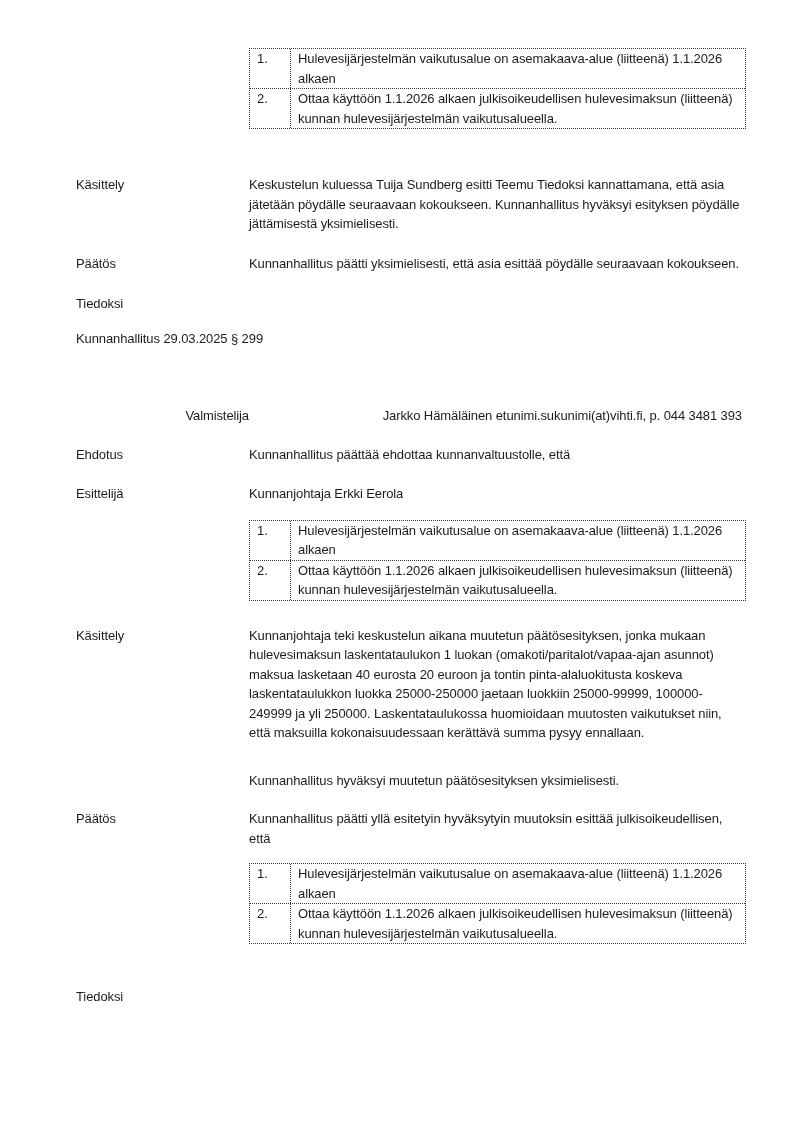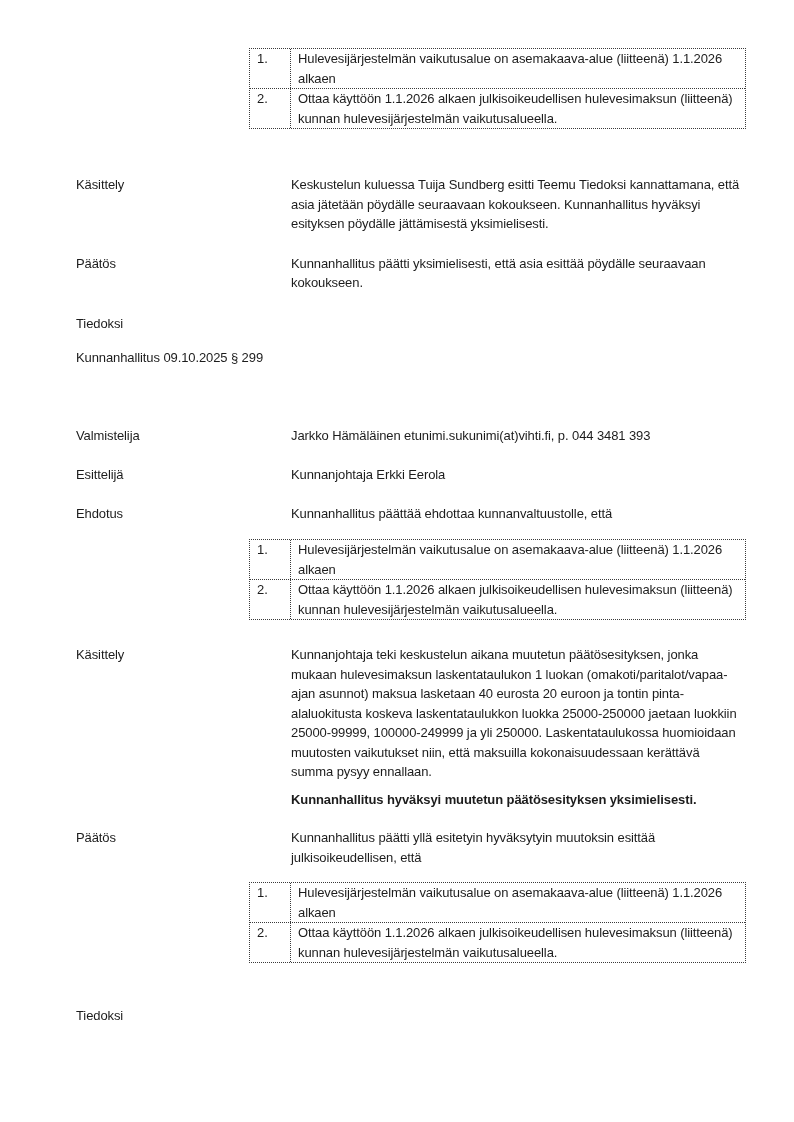--- a/index.html
+++ b/index.html
@@ -10,21 +10,21 @@
     background: #ffffff;
     box-sizing: border-box;
     padding: 48px 49px 0 76px;
     font-family: "Liberation Sans", sans-serif;
     font-size: 13px;
     line-height: 19.5px;
     letter-spacing: -0.1px;
     color: #1c1c1c;
     overflow: hidden;
   }
-  .row { display: flex; align-items: flex-start; gap: 42px; }
+  .row { display: flex; align-items: flex-start; }
   .lbl { width: 173px; flex-shrink: 0; }
   .txt { width: 493px; }
 
   
   .dtable {
     width: 497px;
     margin-left: 173px;
     border: 1px dotted #3a3a3a;
     box-sizing: border-box;
   }
@@ -40,26 +40,26 @@
     flex: 1;
     border-left: 1px dotted #3a3a3a;
     padding: 0 6px 0 7px;
   }
 
   
   .mt-kas1  { margin-top: 46px; }
   .mt-paa1  { margin-top: 20px; }
   .mt-tie1  { margin-top: 21px; }
   .mt-ref   { margin-top: 15px; }
-  .mt-valm  { margin-top: 58px; }
+  .mt-valm  { margin-top: 58px; text-align: right; }
   .mt-esit  { margin-top: 20px; }
   .mt-ehd   { margin-top: 19px; }
   .mt-tab2  { margin-top: 16px; }
   .mt-kas2  { margin-top: 25px; }
-  .mt-par2  { margin-top: 8px; font-weight: bold; }
+  .mt-par2  { margin-top: 28px; }
   .mt-paa2  { margin-top: 19px; }
   .mt-tab3  { margin-top: 15px; }
   .mt-tie2  { margin-top: 43px; }
   p { margin: 0; }
 </style>
 </head>
 <body>
 
 <div class="page">
 
@@ -79,35 +79,35 @@
     <div class="txt">Keskustelun kuluessa Tuija Sundberg esitti Teemu Tiedoksi kannattamana, että asia jätetään pöydälle seuraavaan kokoukseen. Kunnanhallitus hyväksyi esityksen pöydälle jättämisestä yksimielisesti.</div>
   </div>
 
   <div class="row mt-paa1">
     <div class="lbl">Päätös</div>
     <div class="txt">Kunnanhallitus päätti yksimielisesti, että asia esittää pöydälle seuraavaan kokoukseen.</div>
   </div>
 
   <div class="mt-tie1">Tiedoksi</div>
 
-  <div class="mt-ref">Kunnanhallitus 09.10.2025 § 299</div>
+  <div class="mt-ref">Kunnanhallitus 29.03.2025 § 299</div>
 
   <div class="row mt-valm">
     <div class="lbl">Valmistelija</div>
     <div class="txt">Jarkko Hämäläinen  etunimi.sukunimi(at)vihti.fi, p. 044 3481 393</div>
   </div>
 
+  <div class="row mt-ehd">
+    <div class="lbl">Ehdotus</div>
+    <div class="txt">Kunnanhallitus päättää ehdottaa kunnanvaltuustolle, että</div>
+  </div>
+
   <div class="row mt-esit">
     <div class="lbl">Esittelijä</div>
     <div class="txt">Kunnanjohtaja Erkki Eerola</div>
-  </div>
-
-  <div class="row mt-ehd">
-    <div class="lbl">Ehdotus</div>
-    <div class="txt">Kunnanhallitus päättää ehdottaa kunnanvaltuustolle, että</div>
   </div>
 
   <div class="dtable mt-tab2">
     <div class="drow">
       <div class="dnum">1.</div>
       <div class="dcell">Hulevesijärjestelmän vaikutusalue on asemakaava-alue (liitteenä) 1.1.2026 alkaen</div>
     </div>
     <div class="drow">
       <div class="dnum">2.</div>
       <div class="dcell">Ottaa käyttöön 1.1.2026 alkaen julkisoikeudellisen hulevesimaksun (liitteenä) kunnan hulevesijärjestelmän vaikutusalueella.</div>

